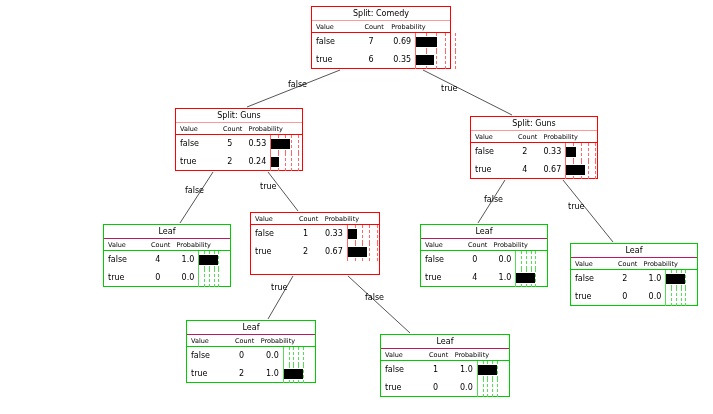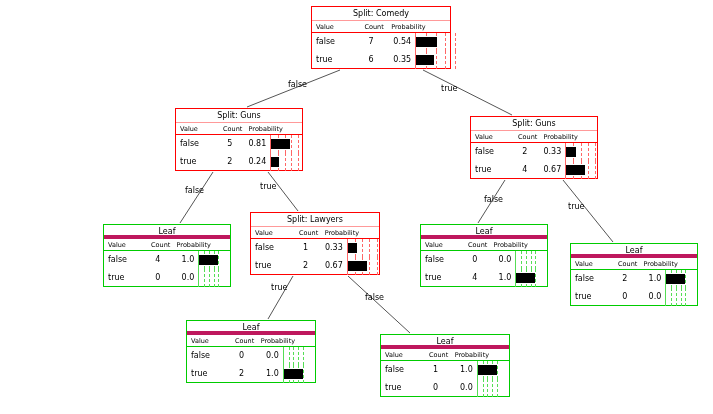--- a/index.html
+++ b/index.html
@@ -41,21 +41,21 @@
   .node-title {
     text-align: center;
     font-size: 8px;
     color: #000000;
     line-height: 13px;
     height: 14px;
     box-sizing: border-box;
     white-space: nowrap;
   }
   .split > .node-title { border-bottom: 1px solid #ff9999; }
-  .leaf  > .node-title { border-bottom: 4px solid #be185d; }
+  .leaf  > .node-title { border-bottom: 1px solid #be185d; }
 
   .node-header {
     display: flex;
     font-size: 6.5px;
     color: #000000;
     height: 12px;
     line-height: 12px;
     box-sizing: border-box;
     white-space: nowrap;
   }
@@ -131,21 +131,21 @@
       <div class="node-title">Split: Comedy</div>
       <div class="node-header">
         <div class="col-value">Value</div>
         <div class="col-count">Count</div>
         <div class="col-prob">Probability</div>
       </div>
       <div class="node-rows">
         <div class="row">
           <div class="cell-value">false</div>
           <div class="cell-count">7</div>
-          <div class="cell-pnum">0.54</div>
+          <div class="cell-pnum">0.69</div>
           <div class="cell-bar">
             <div class="grid" style="left: 28.7%;"></div>
             <div class="grid" style="left: 57.4%;"></div>
             <div class="grid" style="left: 86.1%;"></div>
             <div class="grid" style="left: 114.8%;"></div>
             <div class="bar-fill" style="width: 62%;"></div>
           </div>
         </div>
         <div class="row">
           <div class="cell-value">true</div>
@@ -165,21 +165,21 @@
       <div class="node-title">Split: Guns</div>
       <div class="node-header">
         <div class="col-value">Value</div>
         <div class="col-count">Count</div>
         <div class="col-prob">Probability</div>
       </div>
       <div class="node-rows">
         <div class="row">
           <div class="cell-value">false</div>
           <div class="cell-count">5</div>
-          <div class="cell-pnum">0.81</div>
+          <div class="cell-pnum">0.53</div>
           <div class="cell-bar">
             <div class="grid" style="left: 21.8%;"></div>
             <div class="grid" style="left: 43.7%;"></div>
             <div class="grid" style="left: 65.5%;"></div>
             <div class="grid" style="left: 87.3%;"></div>
             <div class="bar-fill" style="width: 62%;"></div>
           </div>
         </div>
         <div class="row">
           <div class="cell-value">true</div>
@@ -223,21 +223,20 @@
             <div class="grid" style="left: 23.1%;"></div>
             <div class="grid" style="left: 46.3%;"></div>
             <div class="grid" style="left: 69.4%;"></div>
             <div class="grid" style="left: 92.5%;"></div>
             <div class="bar-fill" style="width: 62%;"></div>
           </div>
         </div>
       </div>
     </div>
     <div class="node split" style="left: 250px; top: 212px; width: 130px; height: 63px;">
-      <div class="node-title">Split: Lawyers</div>
       <div class="node-header">
         <div class="col-value">Value</div>
         <div class="col-count">Count</div>
         <div class="col-prob">Probability</div>
       </div>
       <div class="node-rows">
         <div class="row">
           <div class="cell-value">false</div>
           <div class="cell-count">1</div>
           <div class="cell-pnum">0.33</div>

